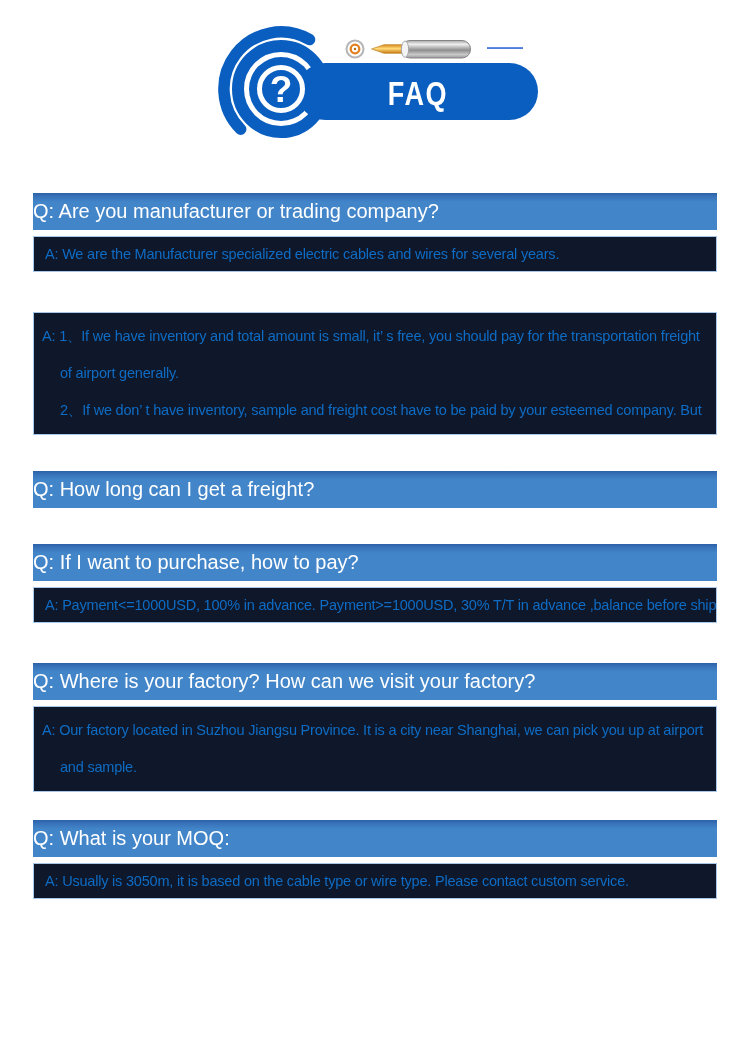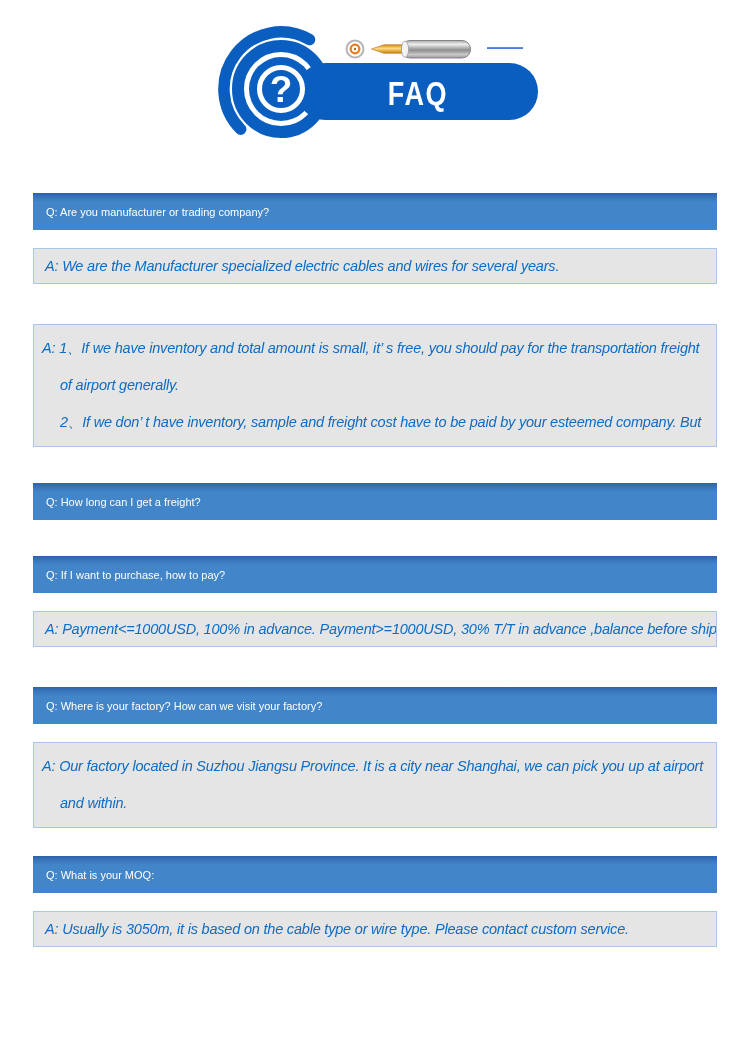--- a/index.html
+++ b/index.html
@@ -15,34 +15,33 @@
   .qa:nth-of-type(1){margin-top:38px;}
   .qa:nth-of-type(2){margin-bottom:36px;}
   .qa:nth-of-type(3){margin-bottom:36px;}
   .qa:nth-of-type(5){margin-bottom:28px;}
   .qa:last-of-type{margin-bottom:0;border-radius:18px;}
 
   .q-bar{
     height:37px;
     background:linear-gradient(180deg,#2c61a8 0px,#3974bb 4px,#4285c9 9px,#4285c9 100%);
     display:flex;align-items:center;
-    padding-left:13px;
+    padding-left:0;
     color:#ffffff;
-    font-size:11px;
-    margin-bottom:18px;
+    font-size:20px;
+    margin-bottom:6px;
   }
   .a-box{
     border:1px solid #a9c7e9;
-    background:#e5e5e5;
+    background:#0f172a;
     color:#0e6cc4;
     font-size:14.5px;
     letter-spacing:-0.2px;
     padding:7px 11px;
     overflow:hidden;
-    font-style:italic;
   }
   .a-box .line{line-height:20px;white-space:nowrap;}
   .a-box.multi{padding:5px 8px;}
   .a-box.multi .line{line-height:37px;}
   .a-box .line.cont{padding-left:18px;}
 </style>
 </head>
 <body>
 
 <div class="page">
@@ -120,21 +119,21 @@
         <div class="line">A: Payment&lt;=1000USD, 100% in advance. Payment&gt;=1000USD, 30% T/T in advance ,balance before shippment.</div>
       </div>
     </section>
 
     <section class="qa">
       <div class="q-bar">
         <span>Q: Where is your factory? How can we visit your factory?</span>
       </div>
       <div class="a-box multi">
         <div class="line">A: Our factory located in Suzhou Jiangsu Province. It is a city near Shanghai, we can pick you up at airport</div>
-        <div class="line cont">and within.</div>
+        <div class="line cont">and sample.</div>
       </div>
     </section>
 
     <section class="qa">
       <div class="q-bar">
         <span>Q: What is your MOQ:</span>
       </div>
       <div class="a-box">
         <div class="line">A: Usually is 3050m, it is based on the cable type or wire type. Please contact custom service.</div>
       </div>

